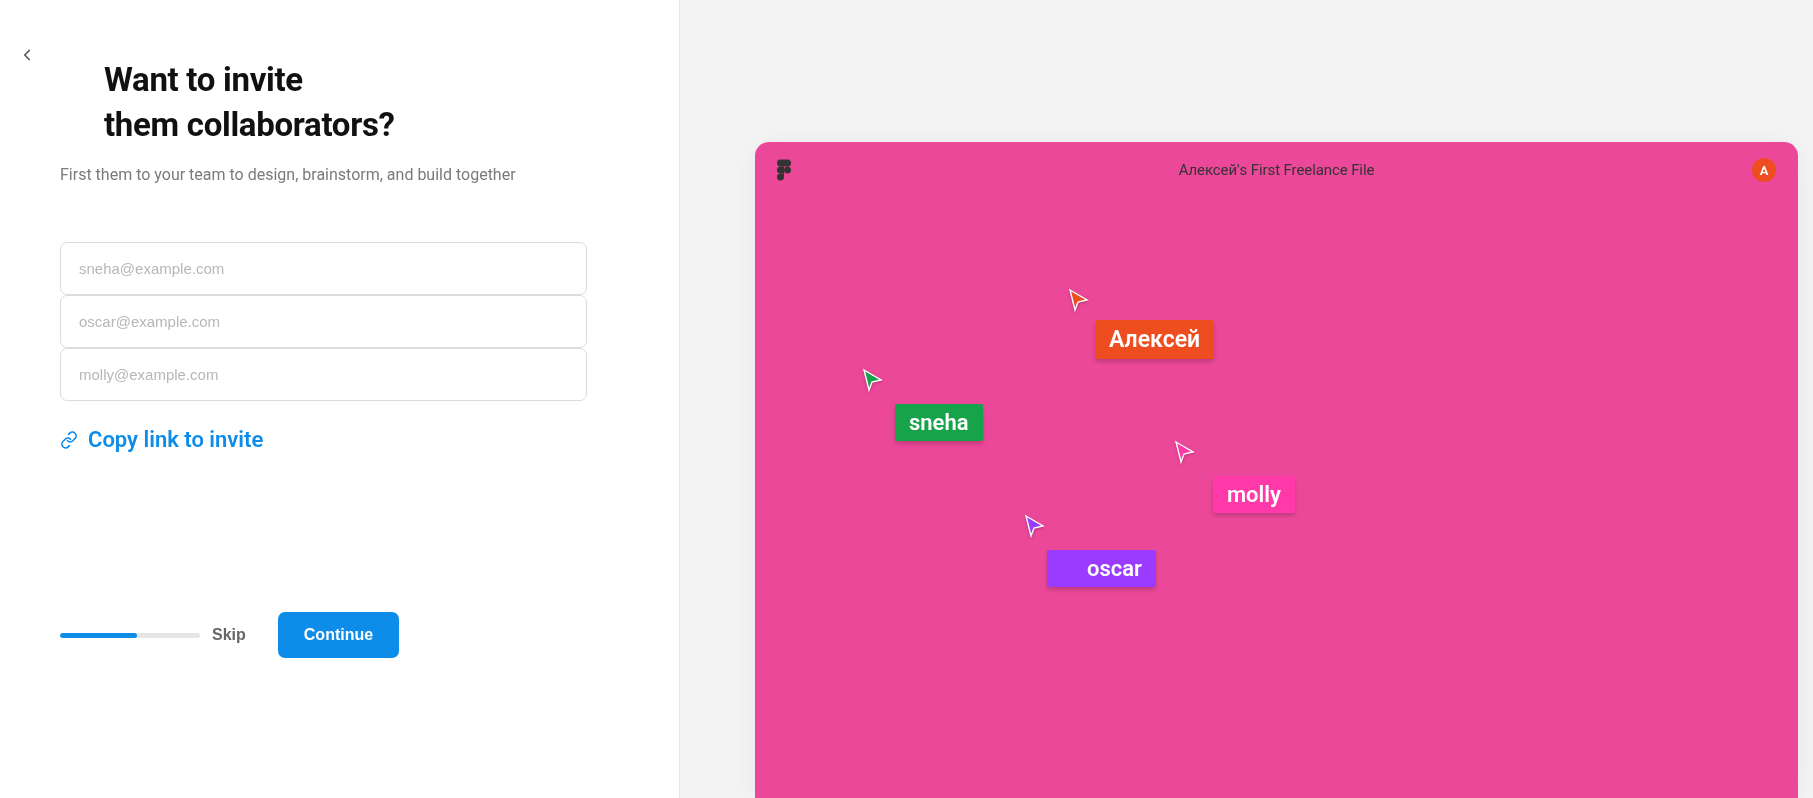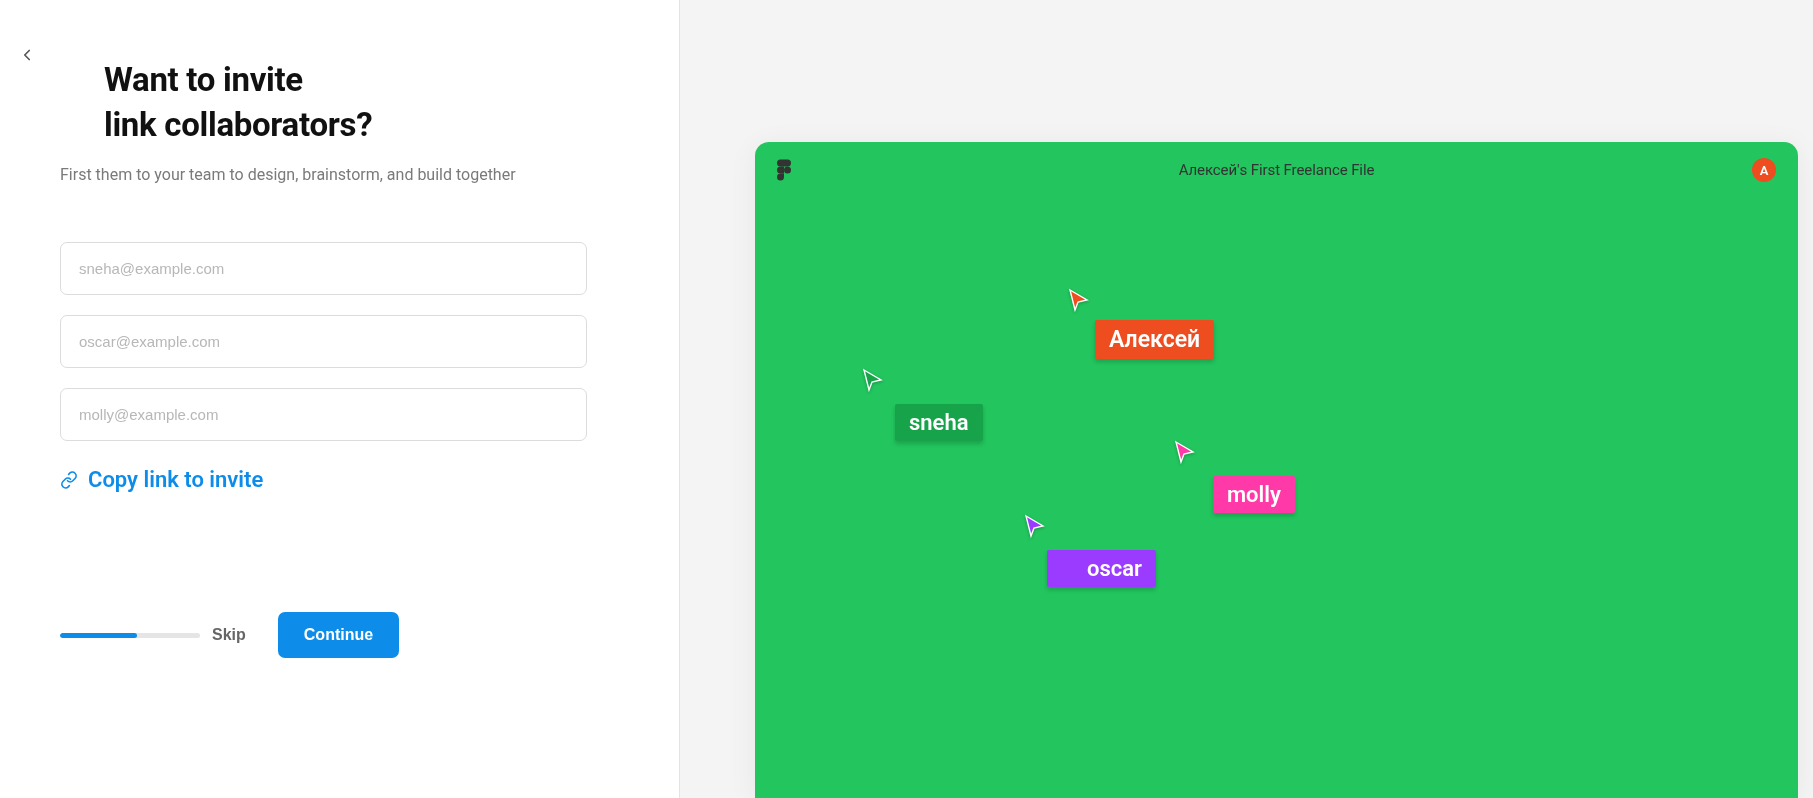--- a/index.html
+++ b/index.html
@@ -42,21 +42,21 @@
     letter-spacing: -0.3px;
     color: #111;
     margin-bottom: 18px;
     margin-left: 44px;
   }
   .subtitle {
     font-size: 16px;
     color: #7a7a7a;
     margin-bottom: 58px;
   }
-  .inputs { display: flex; flex-direction: column; gap: 20px; margin-bottom: 26px; }
+  .inputs { display: flex; flex-direction: column; gap: 0; margin-bottom: 26px; }
   .email-input {
     width: 527px;
     height: 53px;
     border: 1px solid #dcdcdc;
     border-radius: 7px;
     padding: 0 18px;
     font-size: 15px;
     color: #222;
     outline: none;
   }
@@ -116,21 +116,21 @@
     height: 100%;
     background: #f4f4f4;
     position: relative;
   }
   .canvas-card {
     position: absolute;
     top: 142px;
     left: 75px;
     right: 15px;
     bottom: 0;
-    background: #22c55e;
+    background: #ec4899;
     border-radius: 14px 14px 0 0;
     box-shadow: 0 4px 30px rgba(0,0,0,0.06);
   }
   .canvas-header {
     height: 56px;
     display: flex;
     align-items: center;
     padding: 0 22px;
     position: relative;
   }
@@ -192,21 +192,21 @@
   <div class="left-pane">
 
     <div class="back-btn">
       <svg viewBox="0 0 24 24" fill="none" stroke="currentColor" stroke-width="2.2" stroke-linecap="round" stroke-linejoin="round">
         <polyline points="15 18 9 12 15 6"></polyline>
       </svg>
     </div>
 
     <h1 class="heading">
       <span>Want to invite</span><br>
-      <span>link collaborators?</span>
+      <span>them collaborators?</span>
     </h1>
 
     <p class="subtitle">First them to your team to design, brainstorm, and build together</p>
 
     <div class="inputs">
       <input class="email-input" type="email" placeholder="sneha@example.com" style="">
       <input class="email-input" type="email" placeholder="oscar@example.com" style="">
       <input class="email-input" type="email" placeholder="molly@example.com" style="">
     </div>
 

